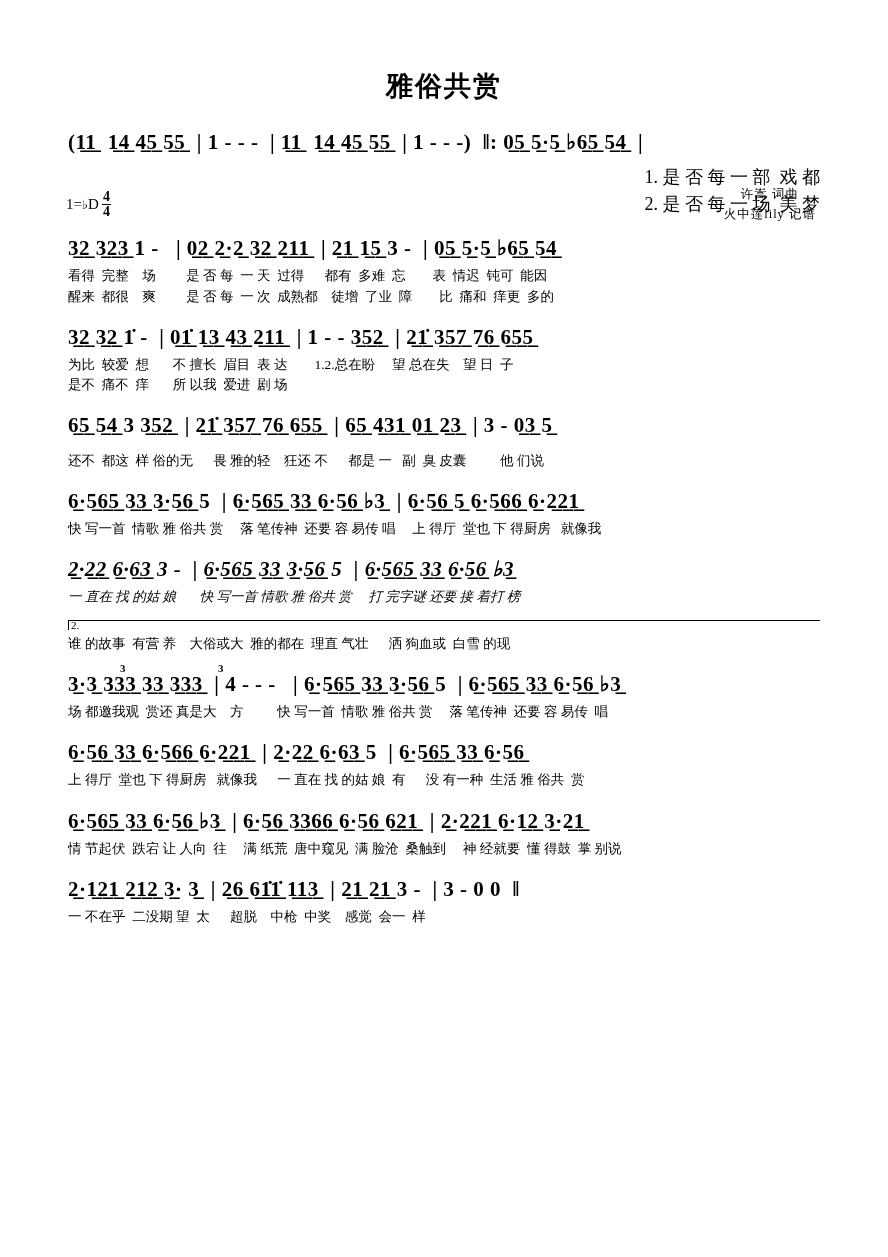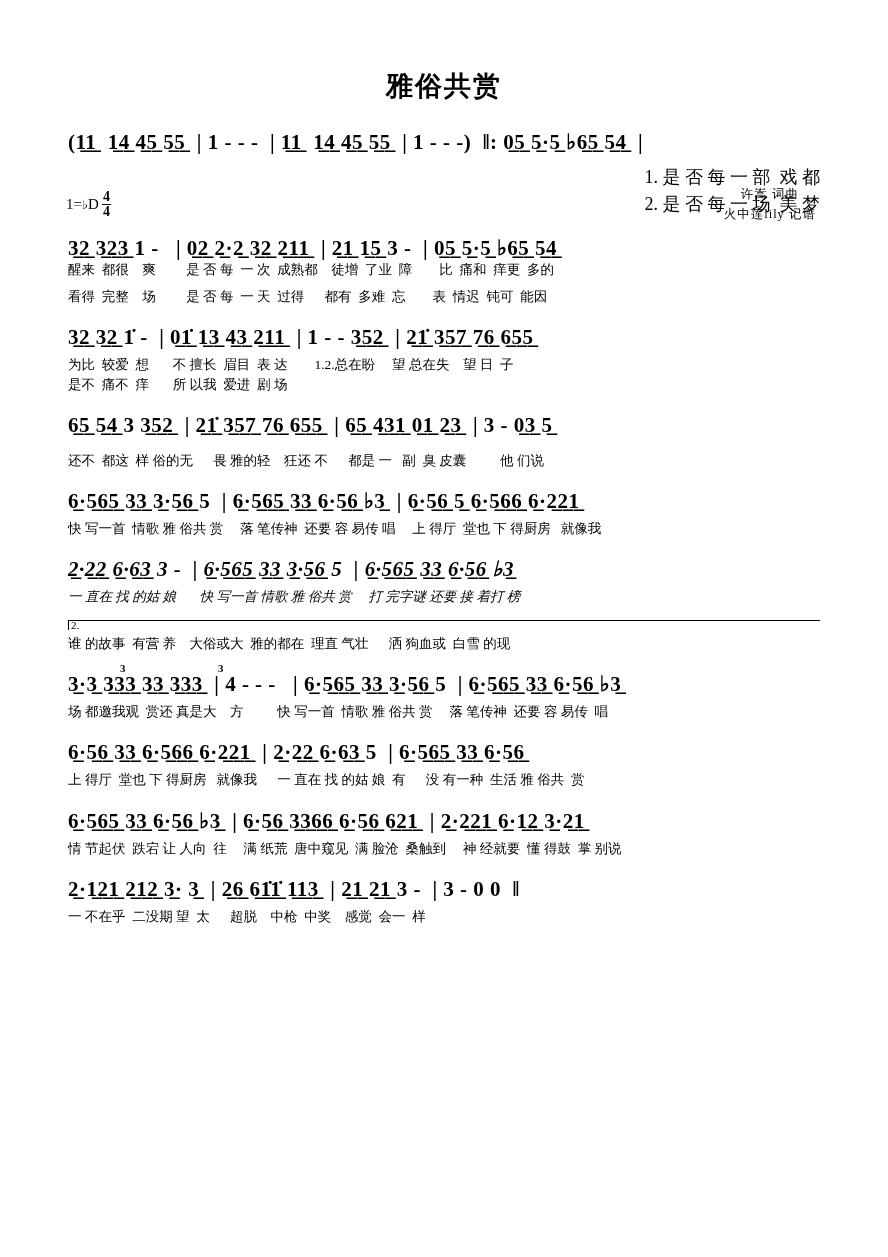--- a/index.html
+++ b/index.html
@@ -145,22 +145,22 @@
   </div>
 
   <div class="system sysblock" style="margin-top:26px;">
     <div class="notes">(1̲1̲  1̲4̲ 4̲5̲ 5̲5̲  | 1 - - -  | 1̲1̲  1̲4̲ 4̲5̲ 5̲5̲  | 1 - - -)  ‖: 0̲5̲ 5̲·5̲ ♭6̲5̲ 5̲4̲  |</div>
     <div class="lyrics num" style="text-align:right; margin-top:10px;">1. 是 否 每 一 部  戏 都</div>
     <div class="lyrics num" style="text-align:right;">2. 是 否 每 一 场  美 梦</div>
   </div>
 
   <div class="system sysblock" style="margin-top:18px;">
     <div class="notes">3̲2̲ 3̲2̲3̲ 1 -   | 0̲2̲ 2̲·2̲ 3̲2̲ 2̲1̲1̲  | 2̲1̲ 1̲5̲ 3 -  | 0̲5̲ 5̲·5̲ ♭6̲5̲ 5̲4̲</div>
+    <div class="lyrics" style="margin-top:6px;">看得  完整    场         是 否 每  一 天  过得      都有  多难  忘        表  情迟  钝可  能因</div>
     <div class="lyrics">醒来  都很    爽         是 否 每  一 次  成熟都    徒增  了业  障        比  痛和  痒更  多的</div>
-    <div class="lyrics" style="margin-top:6px;">看得  完整    场         是 否 每  一 天  过得      都有  多难  忘        表  情迟  钝可  能因</div>
   </div>
 
   <div class="system sysblock" style="margin-top:18px;">
     <div class="notes">3̲2̲ 3̲2̲ 1̇ -  | 0̲1̲̇ 1̲3̲ 4̲3̲ 2̲1̲1̲  | 1 - - 3̲5̲2̲  | 2̲1̲̇ 3̲5̲7̲ 7̲6̲ 6̲5̲5̲</div>
     <div class="lyrics" style="margin-top:6px;">为比  较爱  想       不 擅长  眉目  表 达        1.2.总在盼     望 总在失    望 日  子</div>
     <div class="lyrics">是不  痛不  痒       所 以我  爱进  剧 场</div>
   </div>
 
   <div class="system sysblock" style="margin-top:18px;">
     <div class="notes">6̲5̲ 5̲4̲ 3 3̲5̲2̲  | 2̲1̲̇ 3̲5̲7̲ 7̲6̲ 6̲5̲5̲  | 6̲5̲ 4̲3̲1̲ 0̲1̲ 2̲3̲  | 3 - 0̲3̲ 5̲</div>

